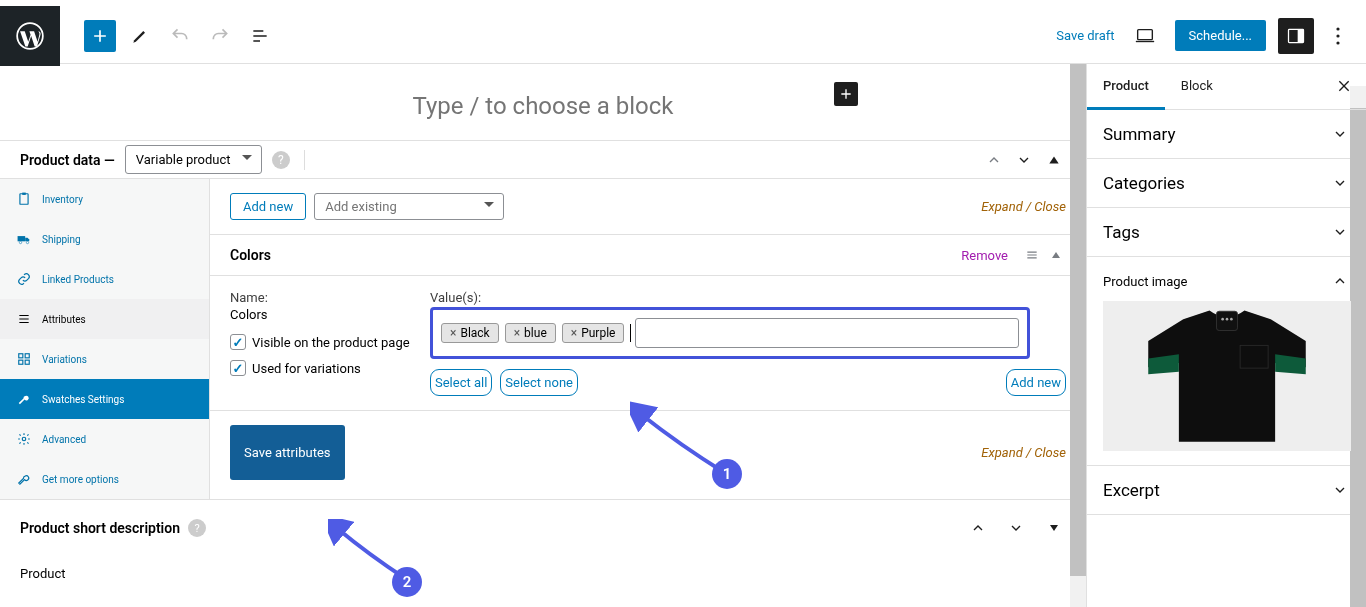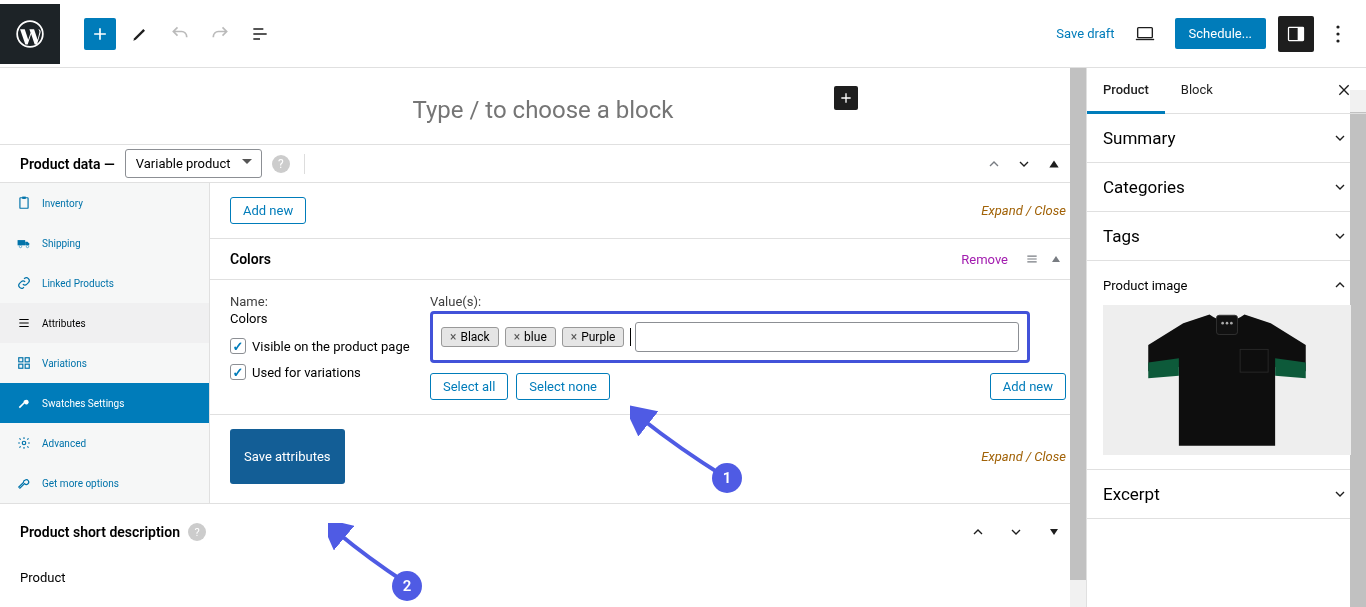--- a/index.html
+++ b/index.html
@@ -1,19 +1,19 @@
 <!DOCTYPE html>
 <html><head>
 <meta charset="utf-8">
 <style>
 * { box-sizing: border-box; margin: 0; padding: 0; font-family: -apple-system, BlinkMacSystemFont, "Segoe UI", Roboto, sans-serif; }
 body { width: 1366px; height: 607px; overflow: hidden; background: #fff; position: relative; }
 
 
-.top-bar { height: 68px; display: flex; align-items: center; justify-content: space-between; border-bottom: 1px solid #e0e0e0; }
+.top-bar { height: 56px; display: flex; align-items: center; justify-content: space-between; border-bottom: 1px solid #e0e0e0; margin-top: 8px; }
 .top-left { display: flex; align-items: center; height: 100%; }
 .wp-logo { width: 60px; height: 60px; background: #1d2327; display: flex; align-items: center; justify-content: center; }
 .wp-logo svg { width: 28px; height: 28px; }
 .tool-icons { display: flex; align-items: center; gap: 8px; padding-left: 24px; }
 .add-block-btn { width: 32px; height: 32px; background: #007cba; display: flex; align-items: center; justify-content: center; cursor: pointer; border-radius: 2px; }
 .tool-icon { width: 32px; height: 32px; display: flex; align-items: center; justify-content: center; cursor: pointer; color: #1e1e1e; }
 .tool-icon.disabled { opacity: 0.3; }
 .top-right { display: flex; align-items: center; gap: 12px; padding-right: 16px; }
 .save-draft { color: #007cba; font-size: 13px; cursor: pointer; }
 .preview-icon { width: 36px; height: 36px; display: flex; align-items: center; justify-content: center; cursor: pointer; }
@@ -76,21 +76,21 @@
 .chk { width: 16px; height: 16px; border: 1px solid #8c8f94; border-radius: 3px; background: #fff; display: inline-flex; align-items: center; justify-content: center; cursor: pointer; }
 .chk.checked::after { content: "✓"; color: #007cba; font-size: 13px; font-weight: bold; }
 
 .tag-box { border: 3px solid #4252d9; border-radius: 4px; padding: 8px; display: flex; flex-wrap: wrap; gap: 6px; align-items: center; background: #fff; width: 600px; }
 .tag-box-inner-border { border: 1px solid #8c8f94; border-radius: 3px; flex: 1; padding: 6px; display: flex; flex-wrap: wrap; gap: 6px; align-items: center; min-height: 30px; margin-left: -2px; }
 .chip { background: #e5e5e5; border: 1px solid #999; border-radius: 3px; padding: 2px 8px; font-size: 12px; display: flex; align-items: center; gap: 4px; cursor: default; }
 .chip-x { cursor: pointer; color: #555; }
 .cursor-line { width: 1px; height: 18px; background: #000; }
 
 .val-btn-row { display: flex; gap: 8px; margin-top: 10px; align-items: center; }
-.sel-btn { padding: 5px 12px; border: 1px solid #007cba; color: #007cba; background: #fff; border-radius: 3px; font-size: 13px; cursor: pointer; }
+.sel-btn { padding: 5px 4px; border: 1px solid #007cba; color: #007cba; background: #fff; border-radius: 9px; font-size: 13px; cursor: pointer; }
 .sel-btn.right-btn { margin-left: auto; }
 
 
 .callout { position: absolute; pointer-events: none; }
 .callout-circle { width: 30px; height: 30px; background: #4f5be4; border-radius: 50%; color: #fff; display: flex; align-items: center; justify-content: center; font-weight: 600; font-size: 15px; }
 .arrow-line { position: absolute; }
 
 
 .save-row { border-top: 1px solid #e0e0e0; padding: 14px 20px; display: flex; align-items: center; }
 .save-attrs-btn { background: #135e96; color: #fff; padding: 20px 14px; border: none; border-radius: 3px; font-size: 13px; cursor: pointer; }
@@ -299,20 +299,23 @@
               </svg>
             </span>
           <span>Get more options</span>
         </div>
       </div>
 
       <div class="pd-content">
 
         <div class="attr-toprow">
           <button class="add-new-btn">Add new</button>
+          <div class="add-existing select-wrap">
+            <div class="add-existing-inner">Add existing</div>
+          </div>
           <div class="attr-spacer"></div>
           <span class="expand-close">Expand / Close</span>
         </div>
 
         <div class="attr-header">
           <span class="attr-title">Colors</span>
           <div class="attr-spacer"></div>
           <span class="attr-remove">Remove</span>
           <div class="attr-icon">
               <svg width="14" height="14" viewBox="0 0 24 24">

